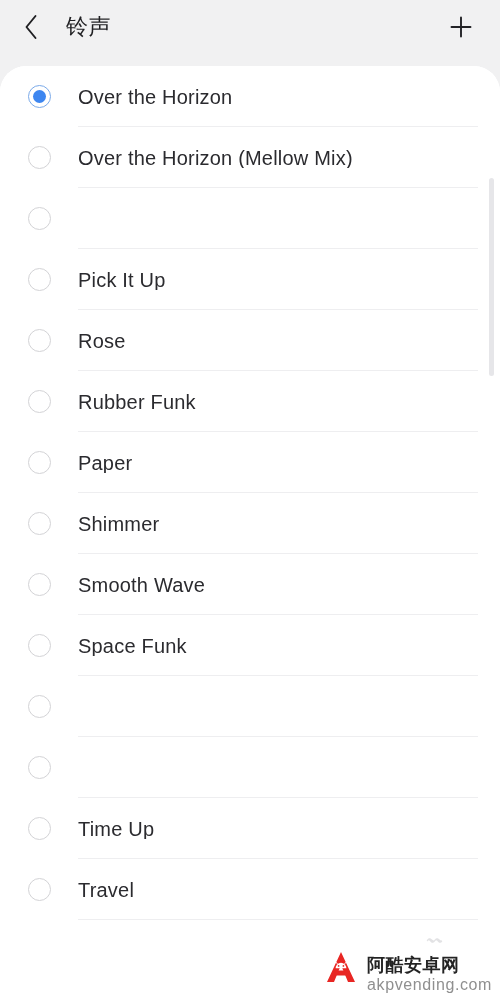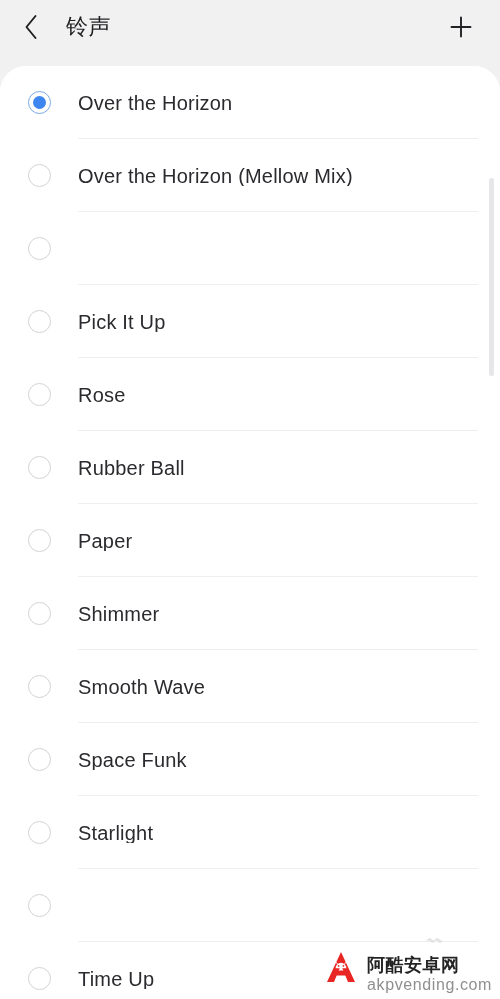--- a/index.html
+++ b/index.html
@@ -74,21 +74,21 @@
     border-top-left-radius: 26px;
     border-top-right-radius: 26px;
     overflow: hidden;
   }
   .list-inner {
     position: relative;
     width: 100%;
   }
   .row {
     position: relative;
-    height: 73px;
+    height: 61px;
     display: flex;
     align-items: center;
     cursor: pointer;
     background: #ffffff;
   }
   .row .radio-wrap {
     width: 78px;
     display: flex;
     align-items: center;
     justify-content: center;
@@ -254,21 +254,21 @@
           <div class="radio-wrap">
             <div class="radio"></div>
           </div>
           <div class="row-label">Rose</div>
           <div class="divider"></div>
         </div>
         <div class="row">
           <div class="radio-wrap">
             <div class="radio"></div>
           </div>
-          <div class="row-label">Rubber Ball</div>
+          <div class="row-label">Rubber Funk</div>
           <div class="divider"></div>
         </div>
         <div class="row">
           <div class="radio-wrap">
             <div class="radio"></div>
           </div>
           <div class="row-label">Paper</div>
           <div class="divider"></div>
         </div>
         <div class="row">
@@ -289,21 +289,20 @@
           <div class="radio-wrap">
             <div class="radio"></div>
           </div>
           <div class="row-label">Space Funk</div>
           <div class="divider"></div>
         </div>
         <div class="row">
           <div class="radio-wrap">
             <div class="radio"></div>
           </div>
-          <div class="row-label">Starlight</div>
           <div class="divider"></div>
         </div>
         <div class="row">
           <div class="radio-wrap">
             <div class="radio"></div>
           </div>
           <div class="divider"></div>
         </div>
         <div class="row">
           <div class="radio-wrap">

